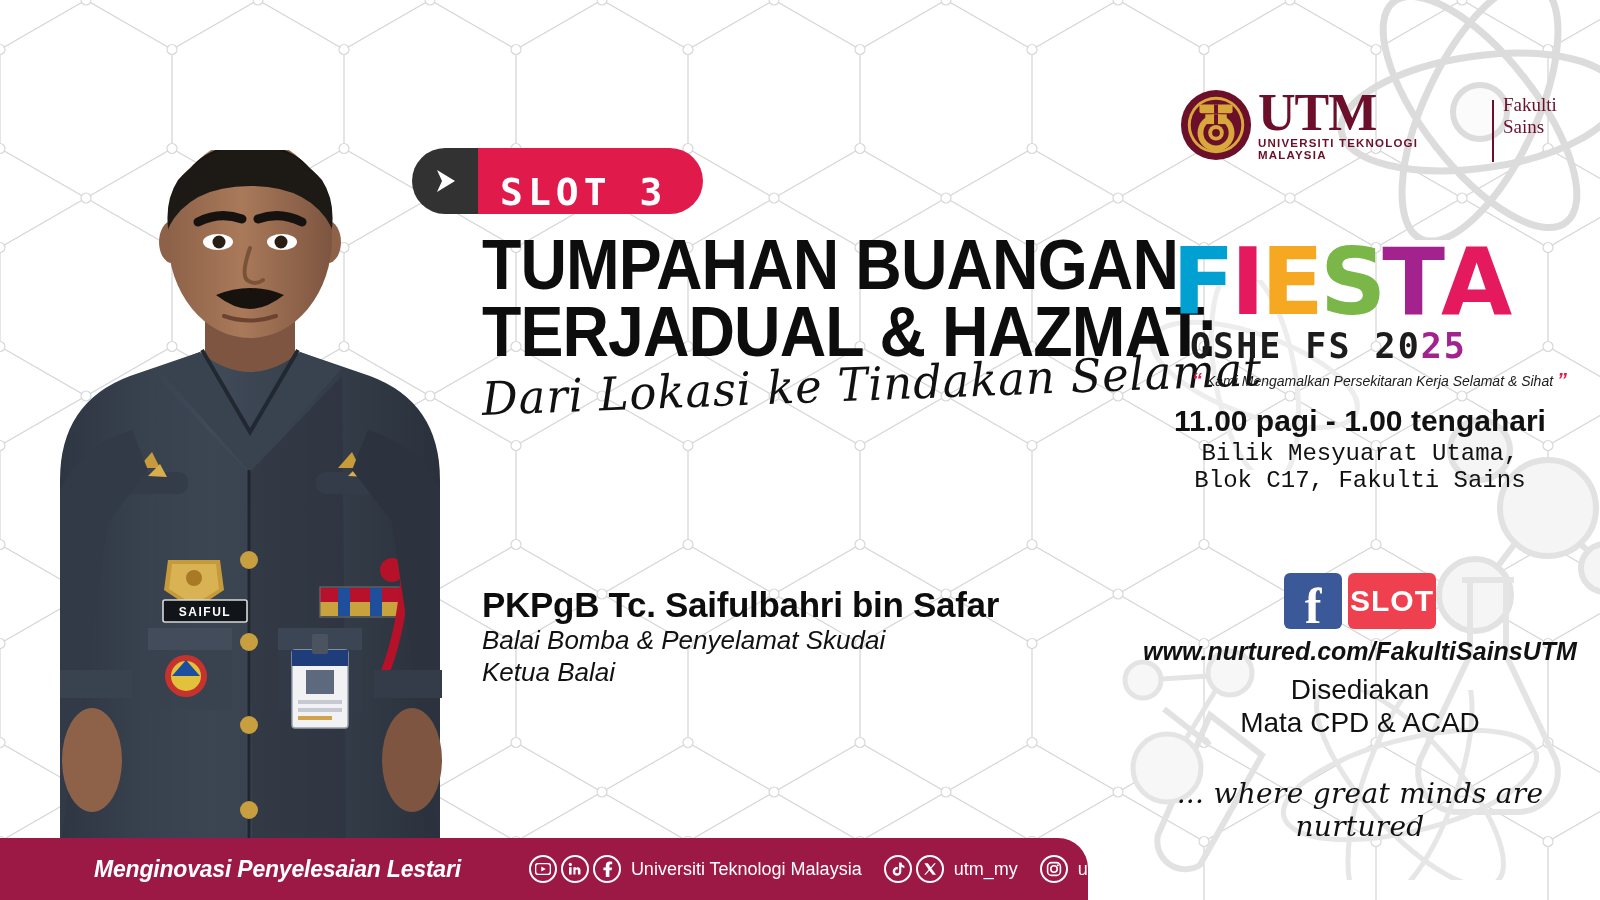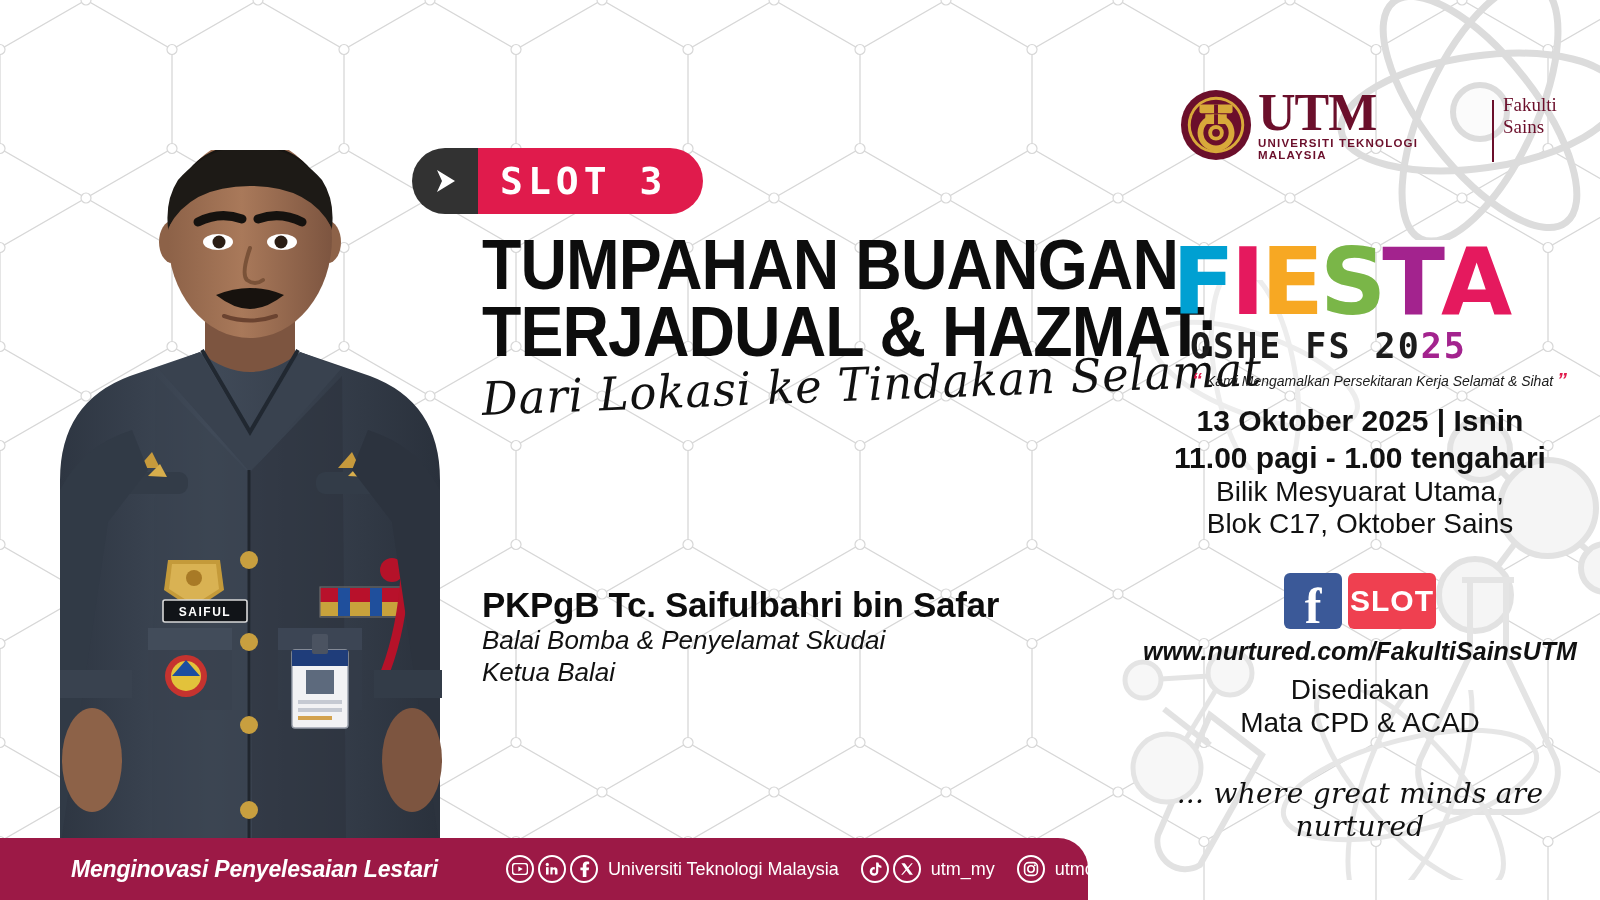--- a/index.html
+++ b/index.html
@@ -30,21 +30,21 @@
     display:flex; align-items:center; height:66px;
   }
   .slot-icon-box {
     width:66px; height:66px; background:#323232;
     border-top-left-radius:33px; border-bottom-left-radius:33px;
     display:flex; align-items:center; justify-content:center;
   }
   .slot-label-box {
     height:66px; background:#e01b4c; padding:0 36px 0 22px;
     border-top-right-radius:33px; border-bottom-right-radius:33px;
-    display:flex; align-items:center;
+    display:flex; align-items:flex-end;
   }
   .slot-label-box span {
     color:#ffffff; font-weight:bold; font-size:38px; letter-spacing:5px;
     font-family:"DejaVu Sans Mono", monospace;
   }
 
   
   .title-block { position:absolute; left:482px; top:232px; z-index:6; width:620px; }
   .title-line {
     font-family:"Liberation Sans Narrow","Liberation Sans",sans-serif;
@@ -114,21 +114,21 @@
     color:#1c1c1c; white-space:nowrap; display:flex; align-items:center;
   }
   .qmark { color:#e01b4c; font-weight:bold; font-size:20px; padding:0 4px; }
 
   
   .event { position:absolute; left:0; top:395px; width:480px; text-align:center; }
   .event .ev-big {
     font-weight:bold; font-size:30px; color:#111; line-height:1.22; white-space:nowrap;
   }
   .event .ev-reg {
-    font-size:28px; color:#111; line-height:1.15; white-space:nowrap;
+    font-size:24px; color:#111; line-height:1.15; white-space:nowrap;font-family:Liberation Mono, monospace;
   }
 
   
   .fblive { position:absolute; left:0; top:565px; width:480px; }
   .fblive-row { display:flex; justify-content:center; align-items:stretch; }
   .fb-sq {
     width:58px; height:56px; background:#3b5998; border-radius:6px;
     display:flex; align-items:center; justify-content:center;
   }
   .fb-f {
@@ -154,21 +154,21 @@
   .web-url { font-size:31px; color:#d6174c; font-weight:bold; letter-spacing:-0.5px; }
   .web-tag {
     font-family:"DejaVu Serif", serif; font-style:italic; font-size:28px; color:#111;
     margin-top:4px; letter-spacing:0.3px;
   }
 
   
   .footer {
     position:absolute; left:0; bottom:0; width:1088px; height:62px;
     background:#9c1946; border-top-right-radius:30px; border-bottom-right-radius:0;
-    z-index:8; display:flex; align-items:center; padding-left:71px;
+    z-index:8; display:flex; align-items:center; padding-left:94px;
   }
   .footer-tag {
     color:#ffffff; font-weight:bold; font-style:italic; font-size:23px;
     white-space:nowrap; letter-spacing:-0.2px;
   }
   .footer-div { width:3px; height:32px; background:#ffffff; margin:0 34px; }
   .social-group { display:flex; align-items:center; }
   .sic {
     width:28px; height:28px; border:2px solid #fff; border-radius:50%;
     display:flex; align-items:center; justify-content:center; margin-right:4px;
@@ -440,24 +440,23 @@
         <span class="o2">25</span>
       </div>
       <div class="fiesta-quote">
         <span class="qmark">“</span>
         <span>Kami Mengamalkan Persekitaran Kerja Selamat &amp; Sihat</span>
         <span class="qmark">”</span>
       </div>
     </div>
 
     <div class="event">
-      <div class="ev-big">13 Oktober 2025  |  Isnin</div>
       <div class="ev-big">11.00 pagi - 1.00 tengahari</div>
       <div class="ev-reg">Bilik Mesyuarat Utama,</div>
-      <div class="ev-reg">Blok C17, Oktober Sains</div>
+      <div class="ev-reg">Blok C17, Fakulti Sains</div>
     </div>
 
     <div class="fblive">
       <div class="fblive-row">
         <div class="fb-sq">
           <span class="fb-f">f</span>
         </div>
         <div class="live-sq">
           <span>SLOT</span>
         </div>

